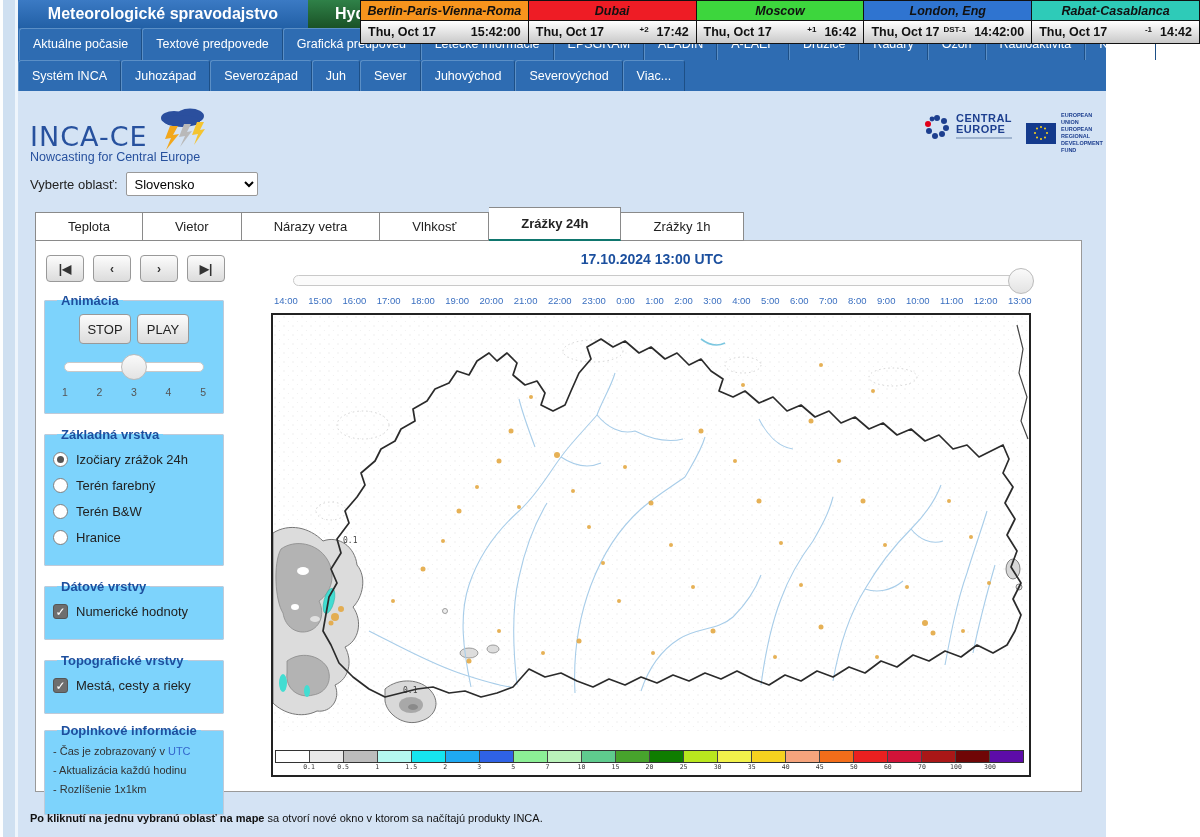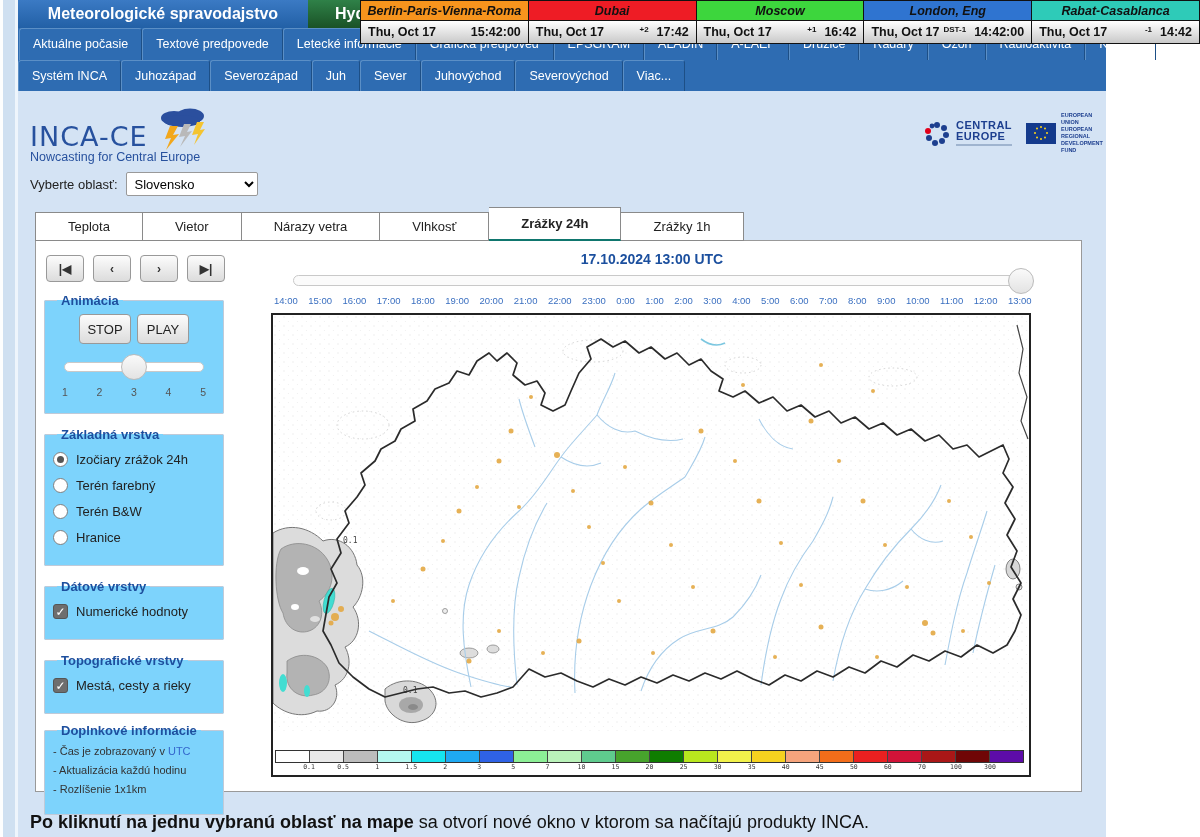--- a/index.html
+++ b/index.html
@@ -41,21 +41,21 @@
   .clock-date { flex:1; text-align:left; }
   .clock-offset { font-size:8px; margin:0 8px 6px 0; font-weight:bold; }
   .clock-hhmm { text-align:left; }
 
   
   #brand { position:absolute; left:12px; top:108px; }
   #brand .logo-line { display:flex; align-items:flex-end; gap:4px; }
   #brand .logo-text { font-size:27px; color:#27519e; letter-spacing:1px; font-family:"DejaVu Sans", sans-serif; }
   #brand .subtitle { font-size:12.5px; color:#27519e; margin-top:-2px; }
 
-  #partners { position:absolute; left:905px; top:112px; display:flex; gap:14px; align-items:center; }
+  #partners { position:absolute; left:905px; top:112px; display:flex; gap:14px; align-items:flex-start; }
   .ce-logo { display:flex; gap:5px; align-items:center; }
   .ce-text { font-size:11px; font-weight:bold; color:#1d3f8f; line-height:11px; letter-spacing:0.5px; }
   .ce-sub { height:2px; width:56px; background:#9fb4cf; margin-top:2px; }
   .eu-logo { display:flex; gap:5px; align-items:center; }
   .eu-flag { width:30px; height:21px; background:#143a8c; position:relative; }
   .eu-text { font-size:5.5px; font-weight:bold; color:#1d3f8f; line-height:7px; }
 
   
   #region-row { position:absolute; left:12px; top:172px; display:flex; align-items:center; gap:8px; font-size:13px; color:#222; }
   #region-row select { width:132px; height:24px; font-size:13px; border:1px solid #999; border-radius:2px; background:#fff; padding-left:4px; }
@@ -118,40 +118,40 @@
   #scale { position:absolute; left:2px; right:5px; bottom:2px; height:23px; background:#fff; }
   #scale-bar { display:flex; height:13px; border:1px solid #333; }
   .scale-seg { flex:1; border-right:1px solid #444; }
   .scale-seg:last-child { border-right:none; }
   #scale-labels { position:relative; height:9px; width:calc(100% * 21 / 22); display:flex; }
   .scale-cell { flex:1; position:relative; }
   .scale-cell span { position:absolute; right:0; top:0; transform:translateX(50%); font-size:6.5px;
     font-family:"DejaVu Sans Mono", monospace; color:#333; }
 
   
-  #footer { position:absolute; left:12px; top:812px; font-size:18px; color:#111; }
+  #footer { position:absolute; left:12px; top:812px; font-size:11px; color:#111; }
   #footer b { font-weight:bold; }
 </style>
 </head>
 <body>
 
 <div id="left-strip"></div>
 
 <div id="content">
 
   <div id="title-bar">
     <div class="title-left">Meteorologické spravodajstvo</div>
     <div class="title-right">Hydrologické spravodajstvo</div>
   </div>
 
   <div id="nav1" class="navrow">
       <div class="navtab">Aktuálne počasie</div>
       <div class="navtab">Textové predpovede</div>
+      <div class="navtab">Grafická predpoveď</div>
       <div class="navtab">Letecké informácie</div>
-      <div class="navtab">Grafická predpoveď</div>
       <div class="navtab">EPSGRAM</div>
       <div class="navtab">ALADIN</div>
       <div class="navtab">A-LAEF</div>
       <div class="navtab">Družice</div>
       <div class="navtab">Radary</div>
       <div class="navtab">Ozón</div>
       <div class="navtab">Rádioaktivita</div>
       <div class="navtab">Kamery</div>
     </div>
 

